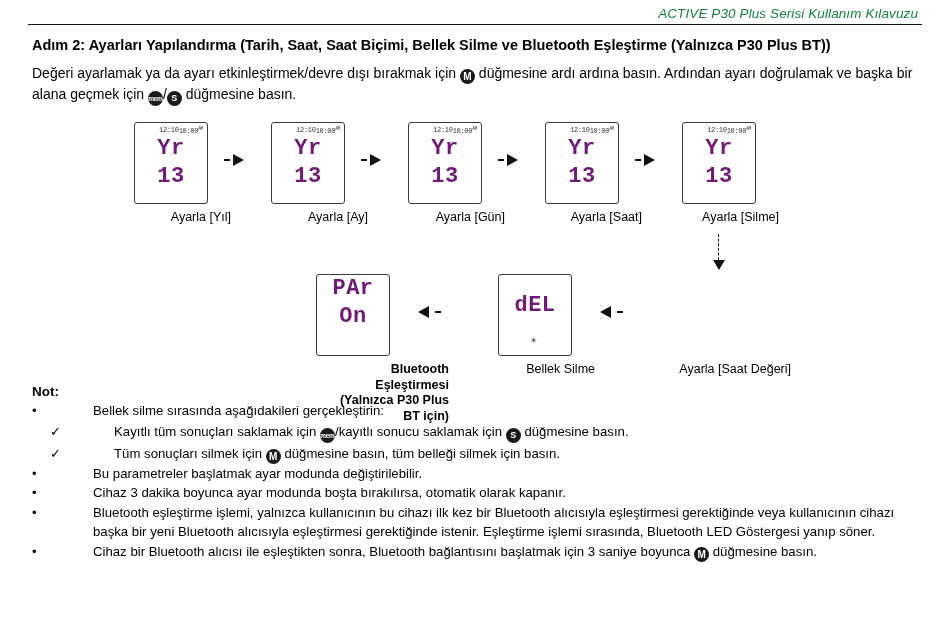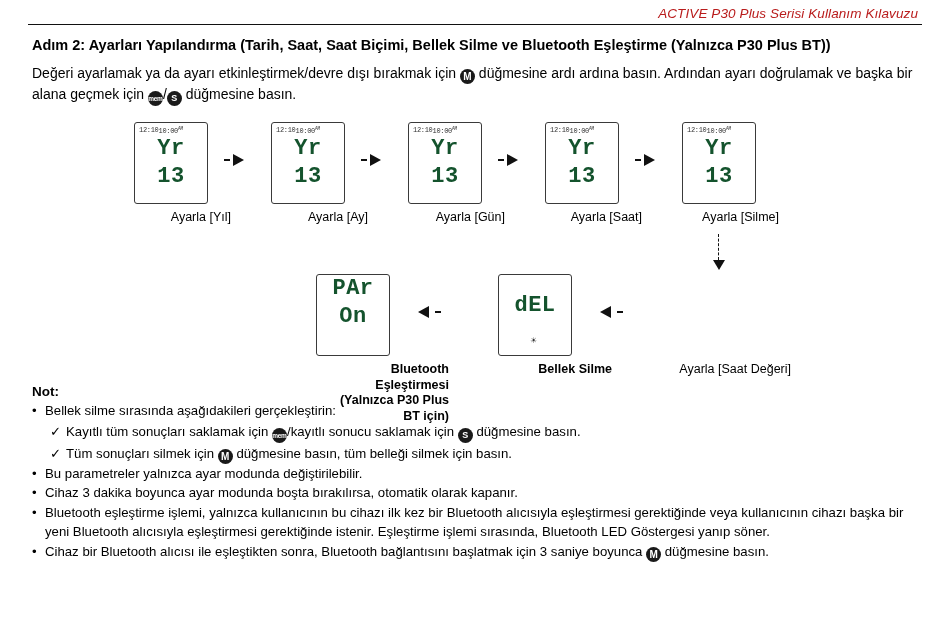--- a/index.html
+++ b/index.html
@@ -20,21 +20,21 @@
     width: 950px;
     height: 620px;
     box-sizing: border-box;
     padding: 0 28px;
   }
   
   .header {
     text-align: right;
     font-style: italic;
     font-size: 13.5px;
-    color: #b91c1c;
+    color: #15803d;
     padding-top: 6px;
     padding-right: 4px;
     letter-spacing: 0.1px;
   }
   .header-rule {
     border-bottom: 1.4px solid #111;
     margin-top: 3px;
     margin-bottom: 10px;
   }
   
@@ -80,36 +80,36 @@
     position: absolute;
     width: 74px;
     height: 82px;
     border: 1.3px solid #3a3a3a;
     border-radius: 3px;
     box-sizing: border-box;
     background: #fff;
   }
   .dev-top {
     display: flex;
-    justify-content: flex-start;
+    justify-content: flex-end;
     align-items: flex-start;
     padding: 3px 4px 0 4px;
     font-family: "Liberation Mono", monospace;
     font-size: 7px;
     color: #333;
     letter-spacing: -0.3px;
   }
   .dev-top .tl { white-space: nowrap; }
   .dev-top .tr { white-space: nowrap; }
   .dev-top .tr sup { font-size: 4.5px; vertical-align: super; }
   .dev-main {
     text-align: center;
     font-family: "Liberation Mono", monospace;
     font-weight: bold;
-    color: #14532d;
+    color: #701a75;
     letter-spacing: 0.5px;
   }
   .dev-main .line1 {
     font-size: 22px;
     line-height: 22px;
     margin-top: 3px;
   }
   .dev-main .line2 {
     font-size: 22px;
     line-height: 22px;
@@ -209,21 +209,21 @@
     display: flex;
     align-items: flex-start;
     line-height: 1.42;
     margin-bottom: 1px;
   }
   .bullet {
     width: 13px;
     flex: 0 0 13px;
     text-align: left;
   }
-  .note-text { flex: 1 1 auto; }
+  .note-text { flex: 1 1 auto; margin-left: 48px; }
   .sub-row {
     display: flex;
     align-items: flex-start;
     line-height: 1.45;
     margin-left: 18px;
     margin-bottom: 1px;
   }
   .check {
     width: 16px;
     flex: 0 0 16px;
@@ -345,21 +345,21 @@
     <div class="arrow left" style="left:572px; top:192px;">
       <span class="tri-l"></span><span class="dash"></span>
     </div>
 
     <div class="device" style="left:470px; top:160px;">
       <div class="dev-main single">
         <div class="line1">dEL</div>
       </div>
       <div class="sun" style="left:31px; top:62px;">☀</div>
     </div>
-    <div class="dev-caption" style="left:464px; top:248px;font-weight:bold;">Bellek Silme</div>
+    <div class="dev-caption" style="left:447px; top:248px;">Bellek Silme</div>
 
     <div class="arrow left" style="left:390px; top:192px;">
       <span class="tri-l"></span><span class="dash"></span>
     </div>
 
     <div class="device" style="left:288px; top:160px;">
       <div class="dev-main">
         <div class="line1">PAr</div>
         <div class="line2">On</div>
       </div>
@@ -390,21 +390,21 @@
       <span class="check">✓</span>
       <span class="note-text">
         <span>Tüm sonuçları silmek için</span>
         <span class="key m">M</span>
         <span>düğmesine basın, tüm belleği silmek için basın.</span>
       </span>
     </div>
 
     <div class="note-row">
       <span class="bullet">•</span>
-      <span class="note-text">Bu parametreler yalnızca ayar modunda değiştirilebilir.</span>
+      <span class="note-text">Bu parametreler başlatmak ayar modunda değiştirilebilir.</span>
     </div>
 
     <div class="note-row">
       <span class="bullet">•</span>
       <span class="note-text">Cihaz 3 dakika boyunca ayar modunda boşta bırakılırsa, otomatik olarak kapanır.</span>
     </div>
 
     <div class="note-row">
       <span class="bullet">•</span>
       <span class="note-text">Bluetooth eşleştirme işlemi, yalnızca kullanıcının bu cihazı ilk kez bir Bluetooth alıcısıyla eşleştirmesi gerektiğinde veya kullanıcının cihazı başka bir yeni Bluetooth alıcısıyla eşleştirmesi gerektiğinde istenir. Eşleştirme işlemi sırasında, Bluetooth LED Göstergesi yanıp söner.</span>

